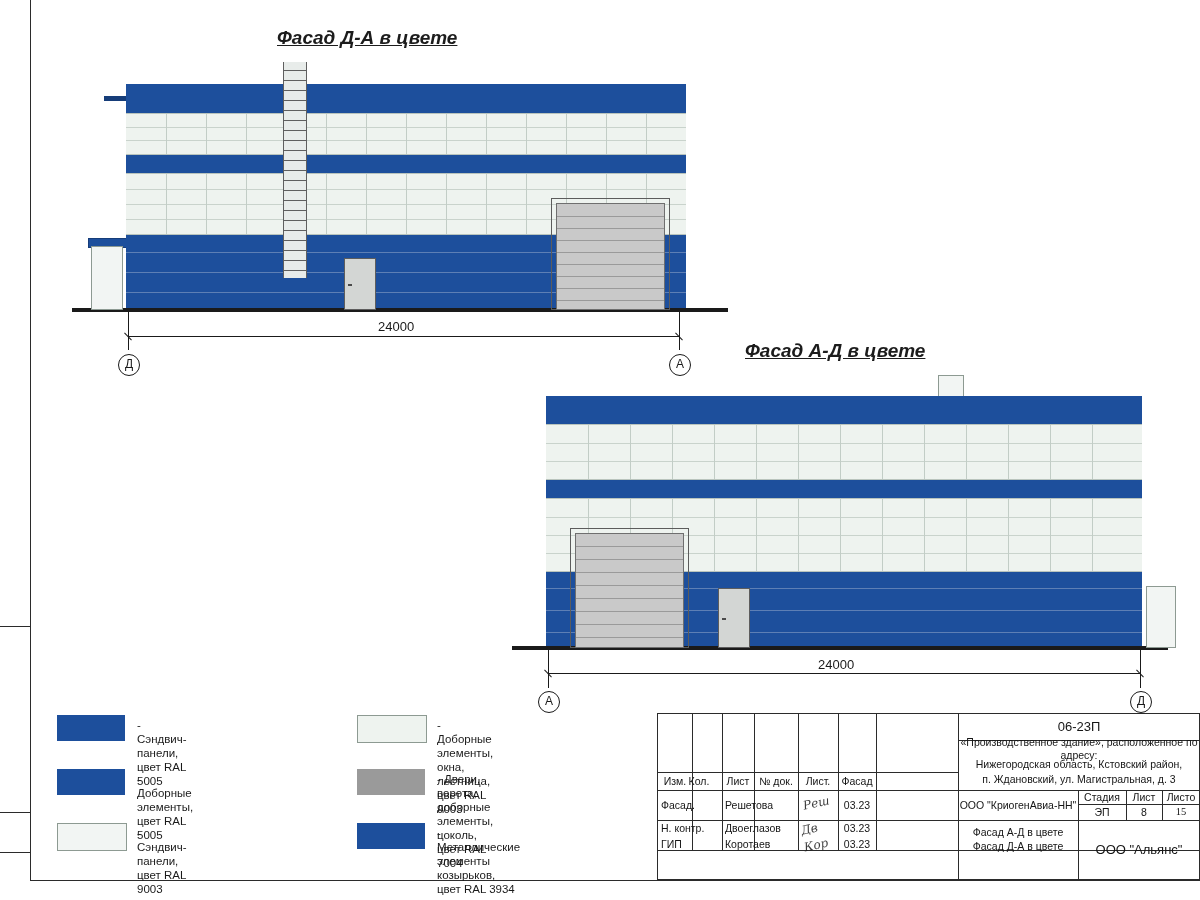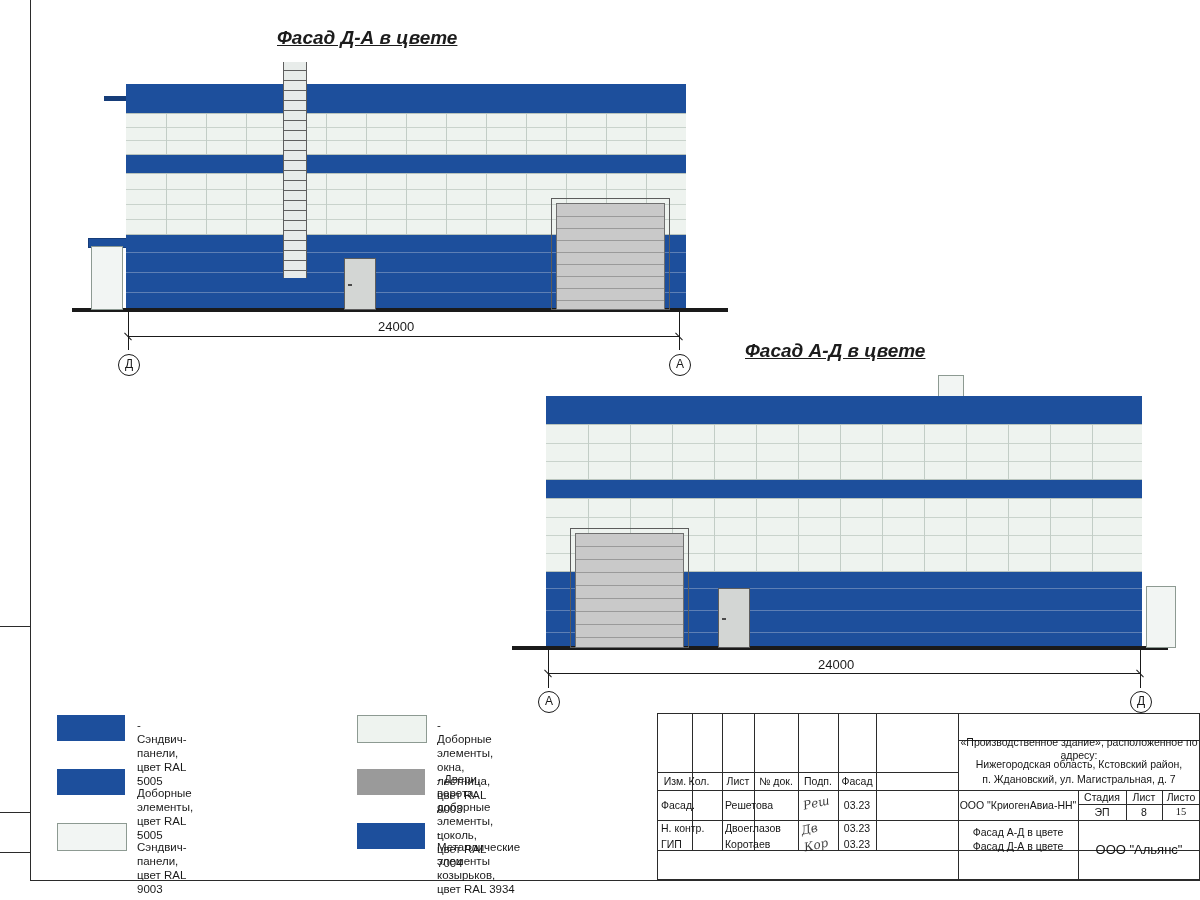--- a/index.html
+++ b/index.html
@@ -486,42 +486,43 @@
     <div class="vline" style="left:300px; top:0; height:166px;"></div>
     <div class="vline" style="left:420px; top:76px; height:30px;"></div>
     <div class="vline" style="left:468px; top:76px; height:30px;"></div>
     <div class="vline" style="left:504px; top:76px; height:30px;"></div>
     <div class="vline" style="left:420px; top:106px; height:60px;"></div>
 
     <div class="cell" style="left:0; top:58px; width:34px; height:18px;">Изм.</div>
     <div class="cell" style="left:26px; top:58px; width:30px; height:18px;">Кол.</div>
     <div class="cell" style="left:64px; top:58px; width:32px; height:18px;">Лист</div>
     <div class="cell" style="left:96px; top:58px; width:44px; height:18px;">№ док.</div>
-    <div class="cell" style="left:140px; top:58px; width:40px; height:18px;">Подп.</div>
+    <div class="cell" style="left:140px; top:58px; width:40px; height:18px;">Лист.</div>
     <div class="cell" style="left:180px; top:58px; width:38px; height:18px;">Фасад</div>
 
     <div class="cell left" style="left:0; top:76px; width:64px; height:30px;">Фасад.</div>
     <div class="cell left" style="left:64px; top:76px; width:76px; height:30px;">Решетова</div>
     <div class="cell" style="left:180px; top:76px; width:38px; height:30px;">03.23</div>
     <div class="sign" style="left:145px; top:82px;">Реш</div>
 
     <div class="cell left" style="left:0; top:106px; width:64px; height:16px;">Н. контр.</div>
     <div class="cell left" style="left:64px; top:106px; width:76px; height:16px;">Двоеглазов</div>
     <div class="cell" style="left:180px; top:106px; width:38px; height:16px;">03.23</div>
 
     <div class="cell left" style="left:0; top:122px; width:64px; height:16px;">ГИП</div>
     <div class="cell left" style="left:64px; top:122px; width:76px; height:16px;">Коротаев</div>
     <div class="cell" style="left:180px; top:122px; width:38px; height:16px;">03.23</div>
     <div class="sign" style="left:143px; top:108px;">Дв</div>
     <div class="sign" style="left:146px; top:124px;">Кор</div>
 
+    <div class="cell proj-code" style="left:300px; top:0; width:242px; height:26px;">06-23П</div>
 
     <div class="cell addr" style="left:302px; top:27px; width:238px; height:16px;">«Производственное здание», расположенное по адресу:</div>
     <div class="cell addr" style="left:302px; top:42px; width:238px; height:16px;">Нижегородская область, Кстовский район,</div>
-    <div class="cell addr" style="left:302px; top:57px; width:238px; height:16px;">п. Ждановский, ул. Магистральная, д. 7</div>
+    <div class="cell addr" style="left:302px; top:57px; width:238px; height:16px;">п. Ждановский, ул. Магистральная, д. 3</div>
 
     <div class="cell" style="left:300px; top:76px; width:120px; height:30px;">ООО "КриогенАвиа-НН"</div>
 
     <div class="cell" style="left:420px; top:76px; width:48px; height:14px;">Стадия</div>
     <div class="cell" style="left:468px; top:76px; width:36px; height:14px;">Лист</div>
     <div class="cell" style="left:504px; top:76px; width:38px; height:14px;">Листо</div>
     <div class="cell" style="left:420px; top:90px; width:48px; height:16px;">ЭП</div>
     <div class="cell" style="left:468px; top:90px; width:36px; height:16px;">8</div>
     <div class="cell" style="left:504px; top:90px; width:38px; height:16px;font-family:Liberation Serif, serif;">15</div>
 

